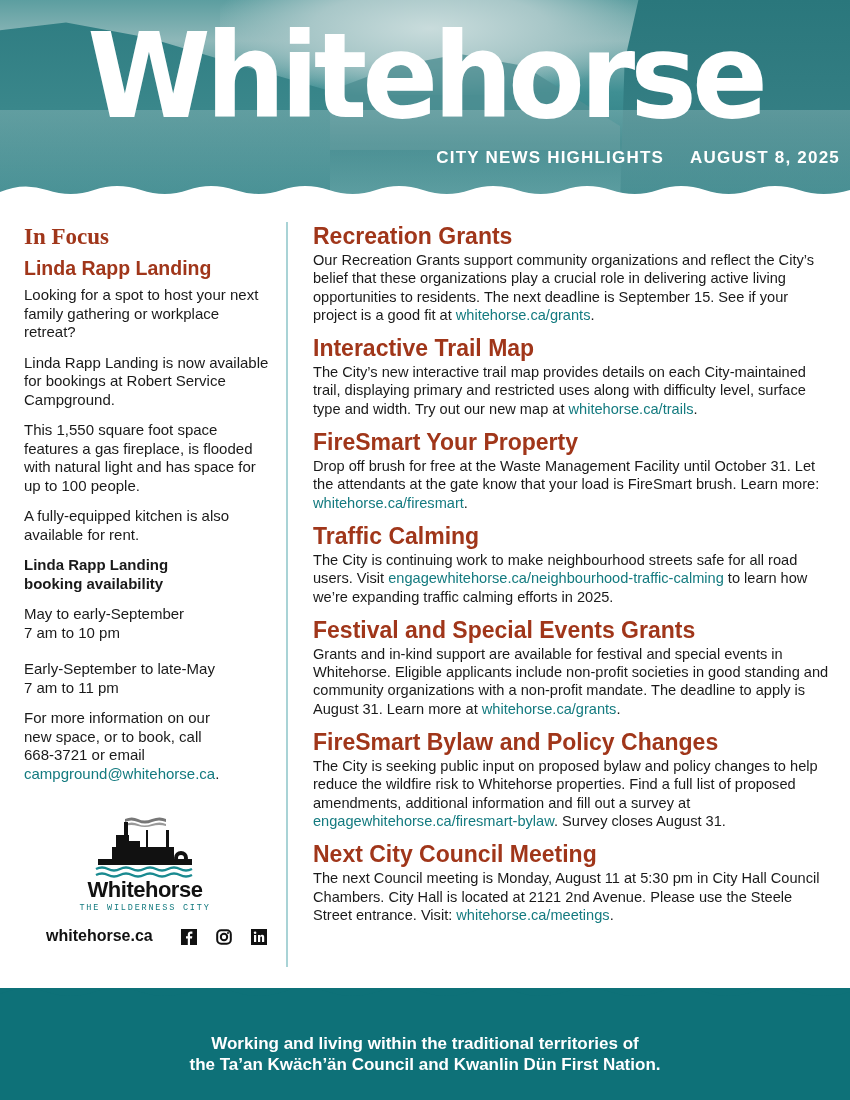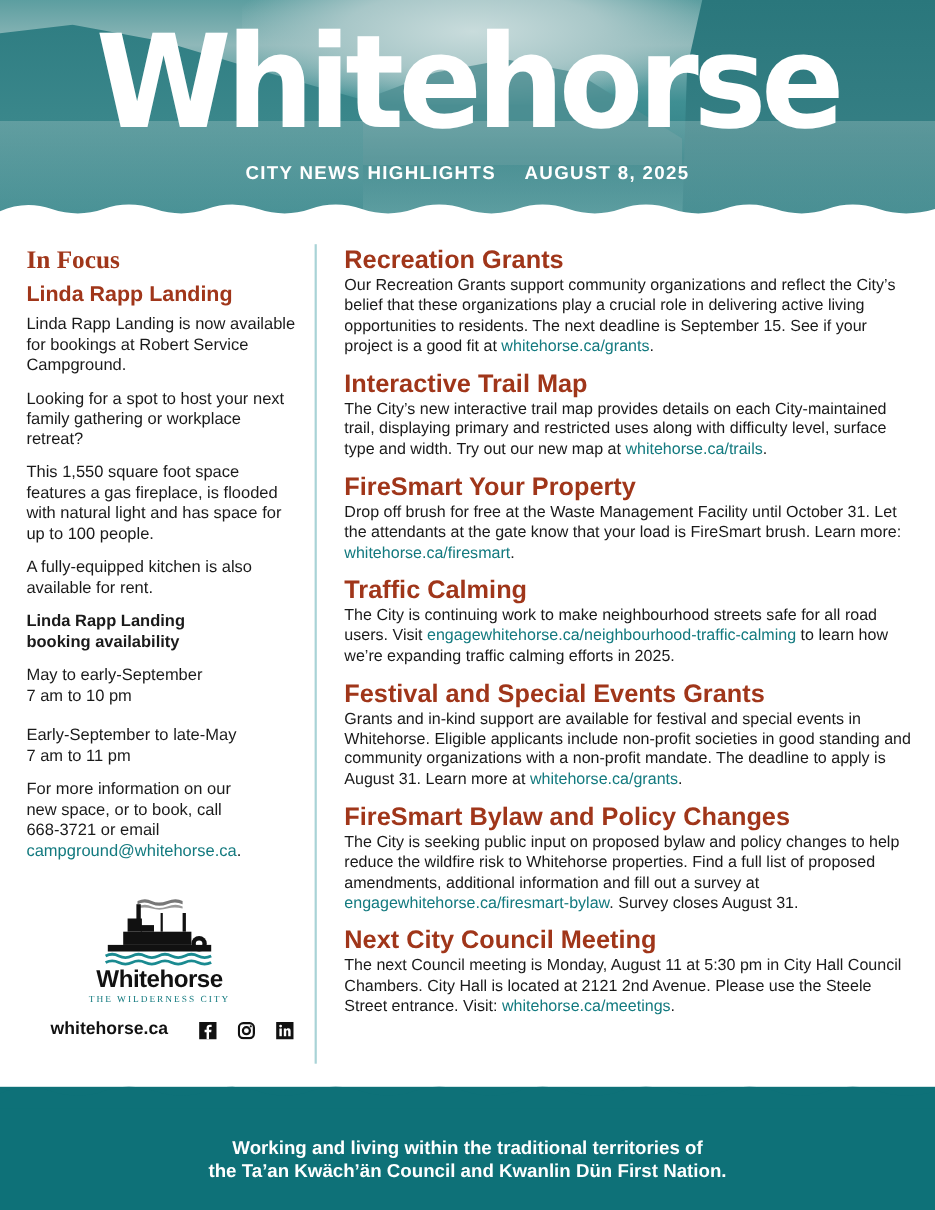--- a/index.html
+++ b/index.html
@@ -17,39 +17,39 @@
   .header .mountain { position: absolute; left: 300px; top: 30px; width: 320px; height: 120px;
     background: #4f8f92; clip-path: polygon(0 60%, 30% 30%, 50% 20%, 70% 30%, 100% 80%, 100% 100%, 0 100%); opacity: .8; }
   .header .forest-right { position: absolute; left: 620px; top: 0; width: 230px; height: 205px;
     background: linear-gradient(180deg, #2a777c 0%, #357f84 60%, #4a9094 100%);
     clip-path: polygon(8% 0, 100% 0, 100% 100%, 0 100%, 2% 30%); }
   .header .lake { position: absolute; left: 0; top: 110px; width: 850px; height: 95px;
     background: linear-gradient(180deg, rgba(170,200,200,.35), rgba(60,140,145,.2)); }
   .header .title { position: absolute; left: 0; top: 20px; width: 850px; text-align: center;
     font-family: "DejaVu Sans", sans-serif; font-weight: bold; font-size: 112px; letter-spacing: -5px;
     color: #ffffff; line-height: 1; transform: scaleY(1.05); }
-  .header .subtitle { position: absolute; left: 0; top: 148px; width: 850px; text-align: center;
+  .header .subtitle { position: absolute; left: 0; top: 148px; width: 850px; text-align: right;
     font-family: "Liberation Sans", sans-serif; font-weight: bold; font-size: 17px; letter-spacing: 1.2px;
     color: #ffffff; }
   .header .subtitle span { margin: 0 10px; }
   .wave-top { position: absolute; left: 0; top: 180px; width: 850px; height: 30px; }
 
   
   .left { position: absolute; left: 24px; top: 222px; width: 250px; }
   .focus-title { font-family: Liberation Serif, serif; font-weight: bold; font-size: 23px; color: #a0361a; line-height: 30px; }
   .left h2 { font-family: "Liberation Sans", sans-serif; font-weight: bold; font-size: 19.5px; color: #a0361a; margin-top: 4px; margin-bottom: 6px; line-height: 24px; }
   .left p { font-family: "Liberation Sans", sans-serif; font-size: 15px; line-height: 18.5px; margin-bottom: 12px; color: #1a1a1a; }
   .left p.bold { font-weight: bold; }
   .link { color: #137a7f; }
   .divider { position: absolute; left: 286px; top: 222px; width: 2px; height: 745px; background: #a9d3d6; }
 
   .logo { position: absolute; left: 70px; top: 815px; width: 150px; text-align: center; }
   .logo svg { display: block; margin: 0 auto; }
   .logo .word { font-family: "Liberation Sans", sans-serif; font-weight: bold; font-size: 22px; color: #111; letter-spacing: -0.5px; line-height: 22px; margin-top: -2px; }
-  .logo .tag { font-family: Liberation Serif, serif; font-size: 8.5px; letter-spacing: 1.8px; color: #137a7f; margin-top: 2px; text-align: center; }
+  .logo .tag { font-family: Liberation Mono, monospace; font-size: 8.5px; letter-spacing: 1.8px; color: #137a7f; margin-top: 2px; text-align: center; }
   .site-row { position: absolute; left: 46px; top: 927px; display: flex; align-items: flex-end; gap: 16px; }
   .site { font-family: "Liberation Sans", sans-serif; font-weight: bold; font-size: 16px; color: #111; margin-right: 12px; }
   .social { display: inline-flex; width: 16px; height: 16px; margin-right: 3px; align-items: center; justify-content: center; }
 
   
   .right { position: absolute; left: 313px; top: 224px; width: 520px; }
   .article h3 { font-family: "Liberation Sans", sans-serif; font-weight: bold; font-size: 23px; color: #a0361a; line-height: 24px; margin-bottom: 3px; }
   .article p { font-family: "Liberation Sans", sans-serif; font-size: 14.6px; line-height: 18.3px; color: #1a1a1a; }
   .article { margin-bottom: 12px; }
 
@@ -74,22 +74,22 @@
     <span>AUGUST 8, 2025</span>
   </div>
 </div>
 <svg class="wave-top" viewBox="0 0 850 30" preserveAspectRatio="none">
   <path d="M0 12 Q 23 2 47 10 T 94 10 T 141 10 T 188 10 T 235 10 T 282 10 T 329 10 T 376 10 T 423 10 T 470 10 T 517 10 T 564 10 T 611 10 T 658 10 T 705 10 T 752 10 T 799 10 T 850 10 L 850 30 L 0 30 Z" fill="#ffffff"></path>
 </svg>
 
 <div class="left">
   <div class="focus-title">In Focus</div>
   <h2>Linda Rapp Landing</h2>
+  <p>Looking for a spot to host your next family gathering or workplace retreat?</p>
   <p>Linda Rapp Landing is now available for bookings at Robert Service Campground.</p>
-  <p>Looking for a spot to host your next family gathering or workplace retreat?</p>
   <p>This 1,550 square foot space features a gas fireplace, is flooded with natural light and has space for up to 100 people.</p>
   <p>A fully-equipped kitchen is also available for rent.</p>
   <p class="bold">
     <span>Linda Rapp Landing</span><br>
     <span>booking availability</span>
   </p>
   <p style="margin-bottom:18px;">
     <span>May to early-September</span><br>
     <span>7 am to 10 pm</span>
   </p>

